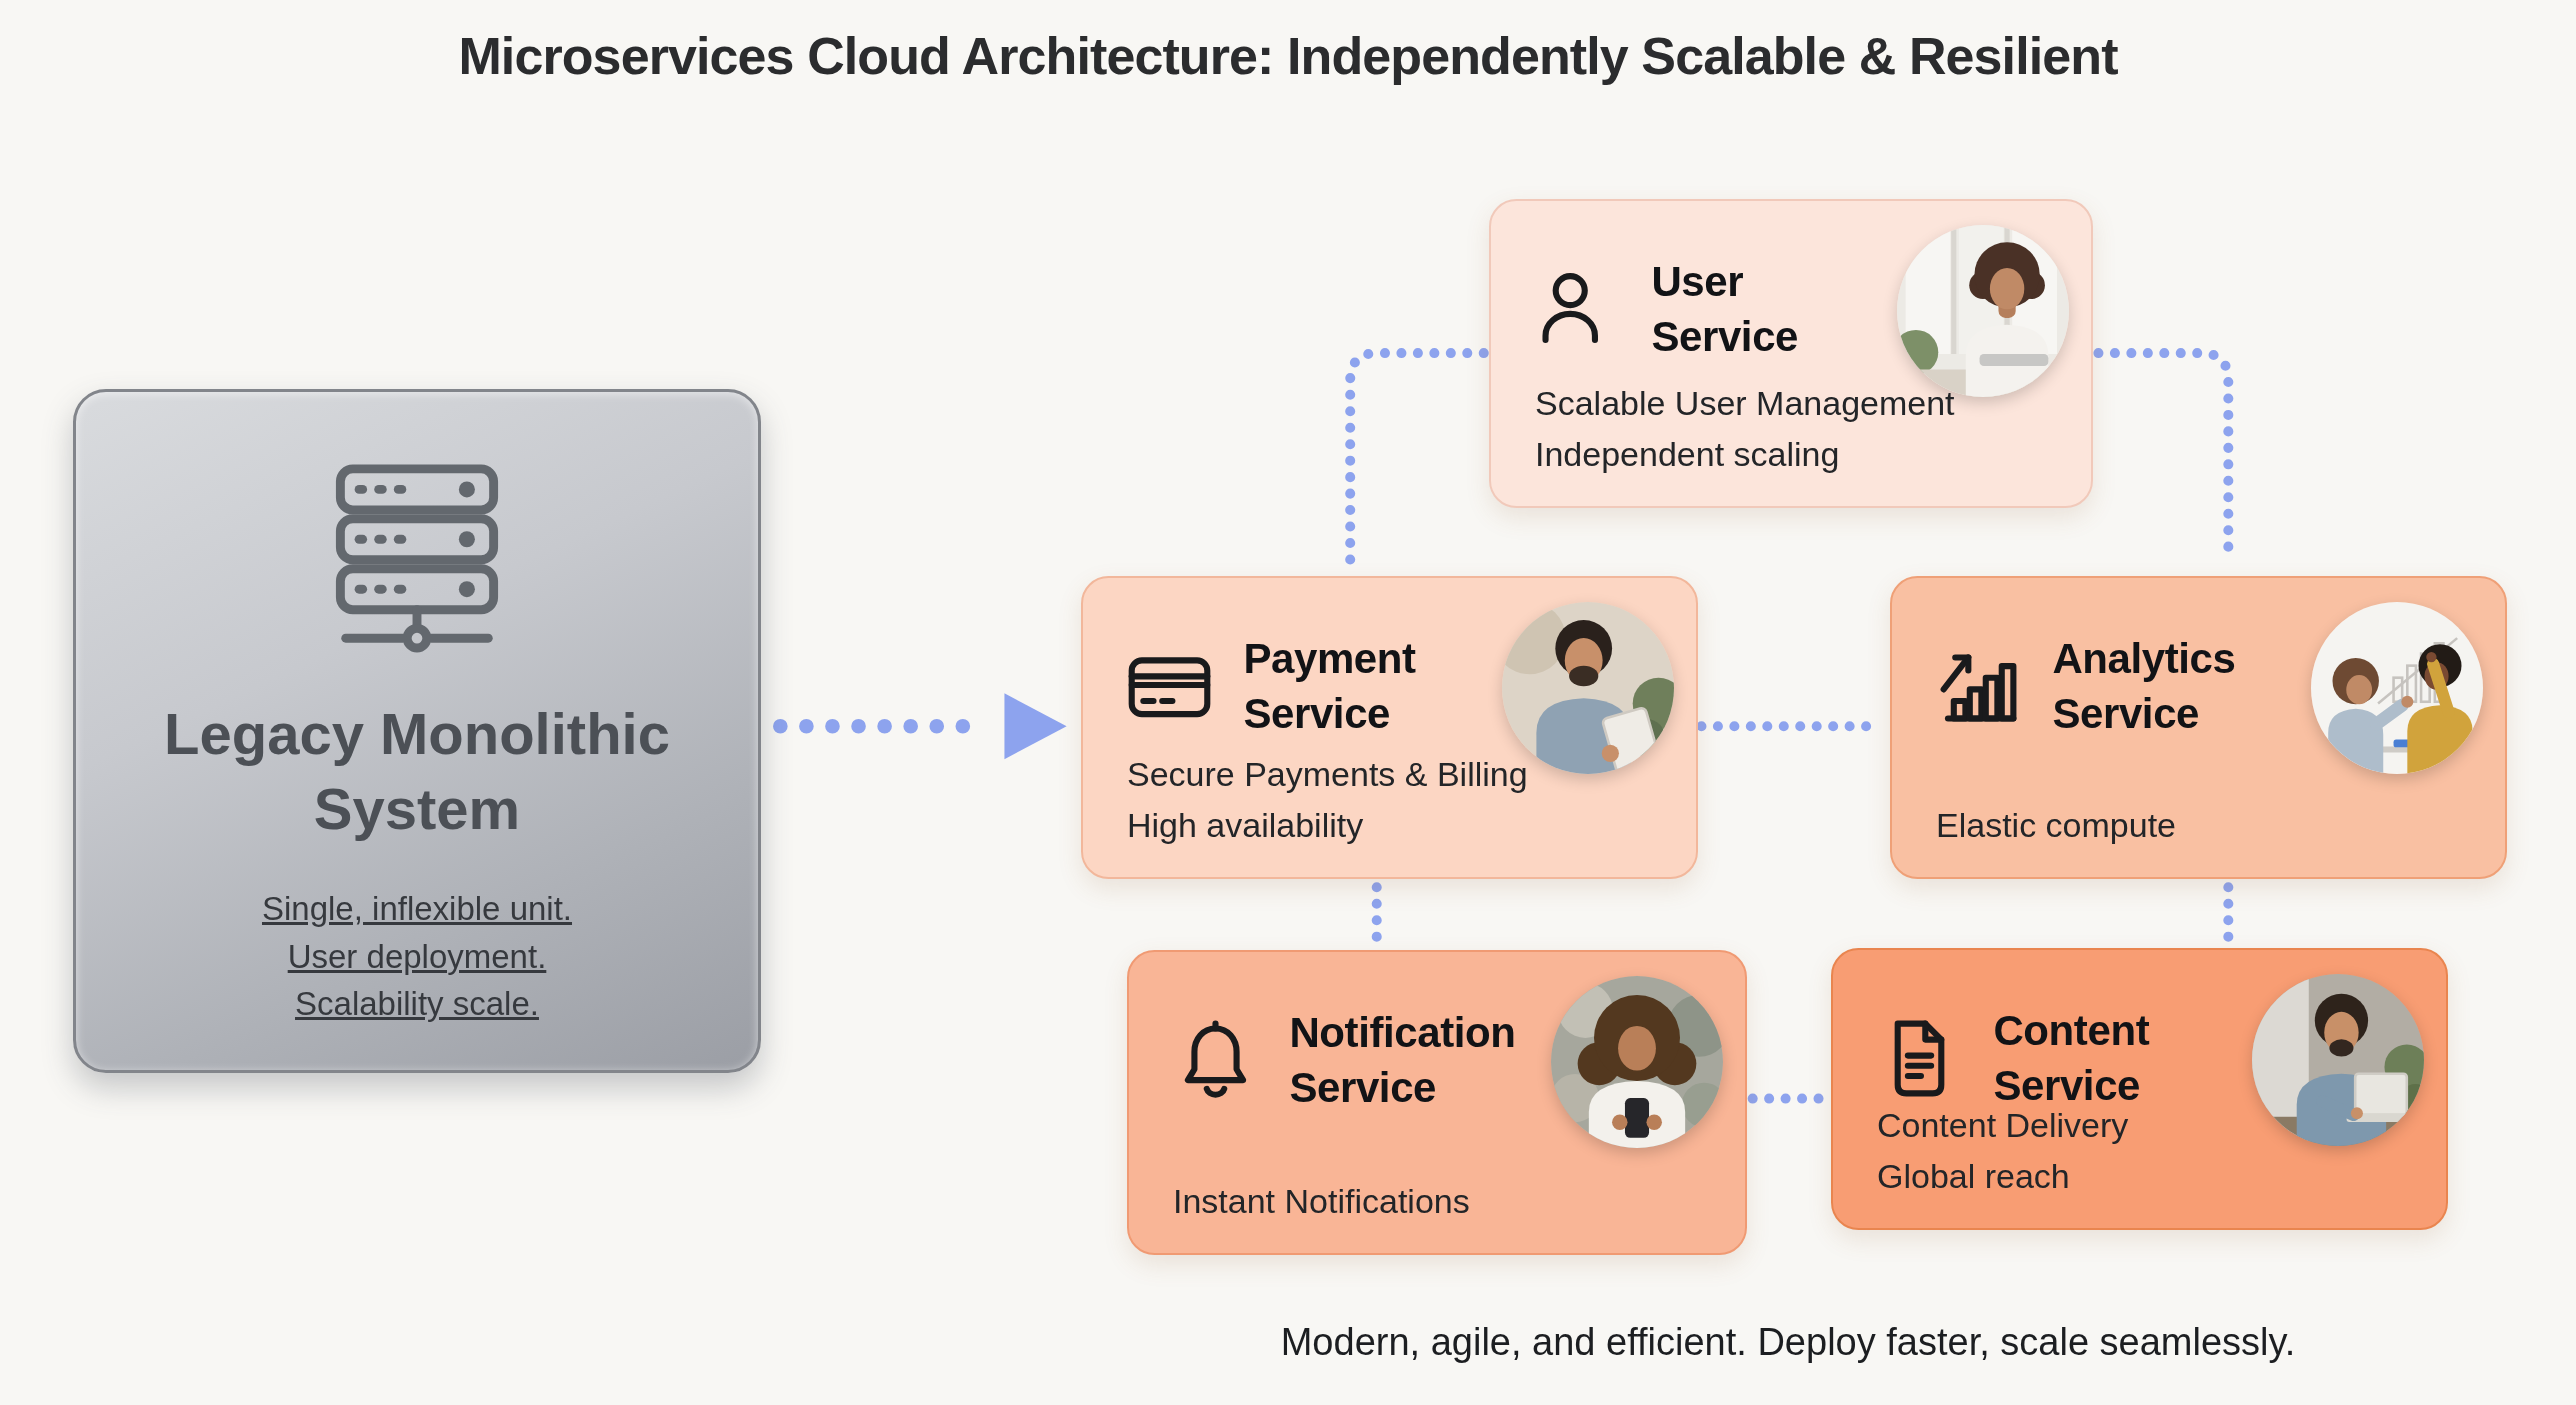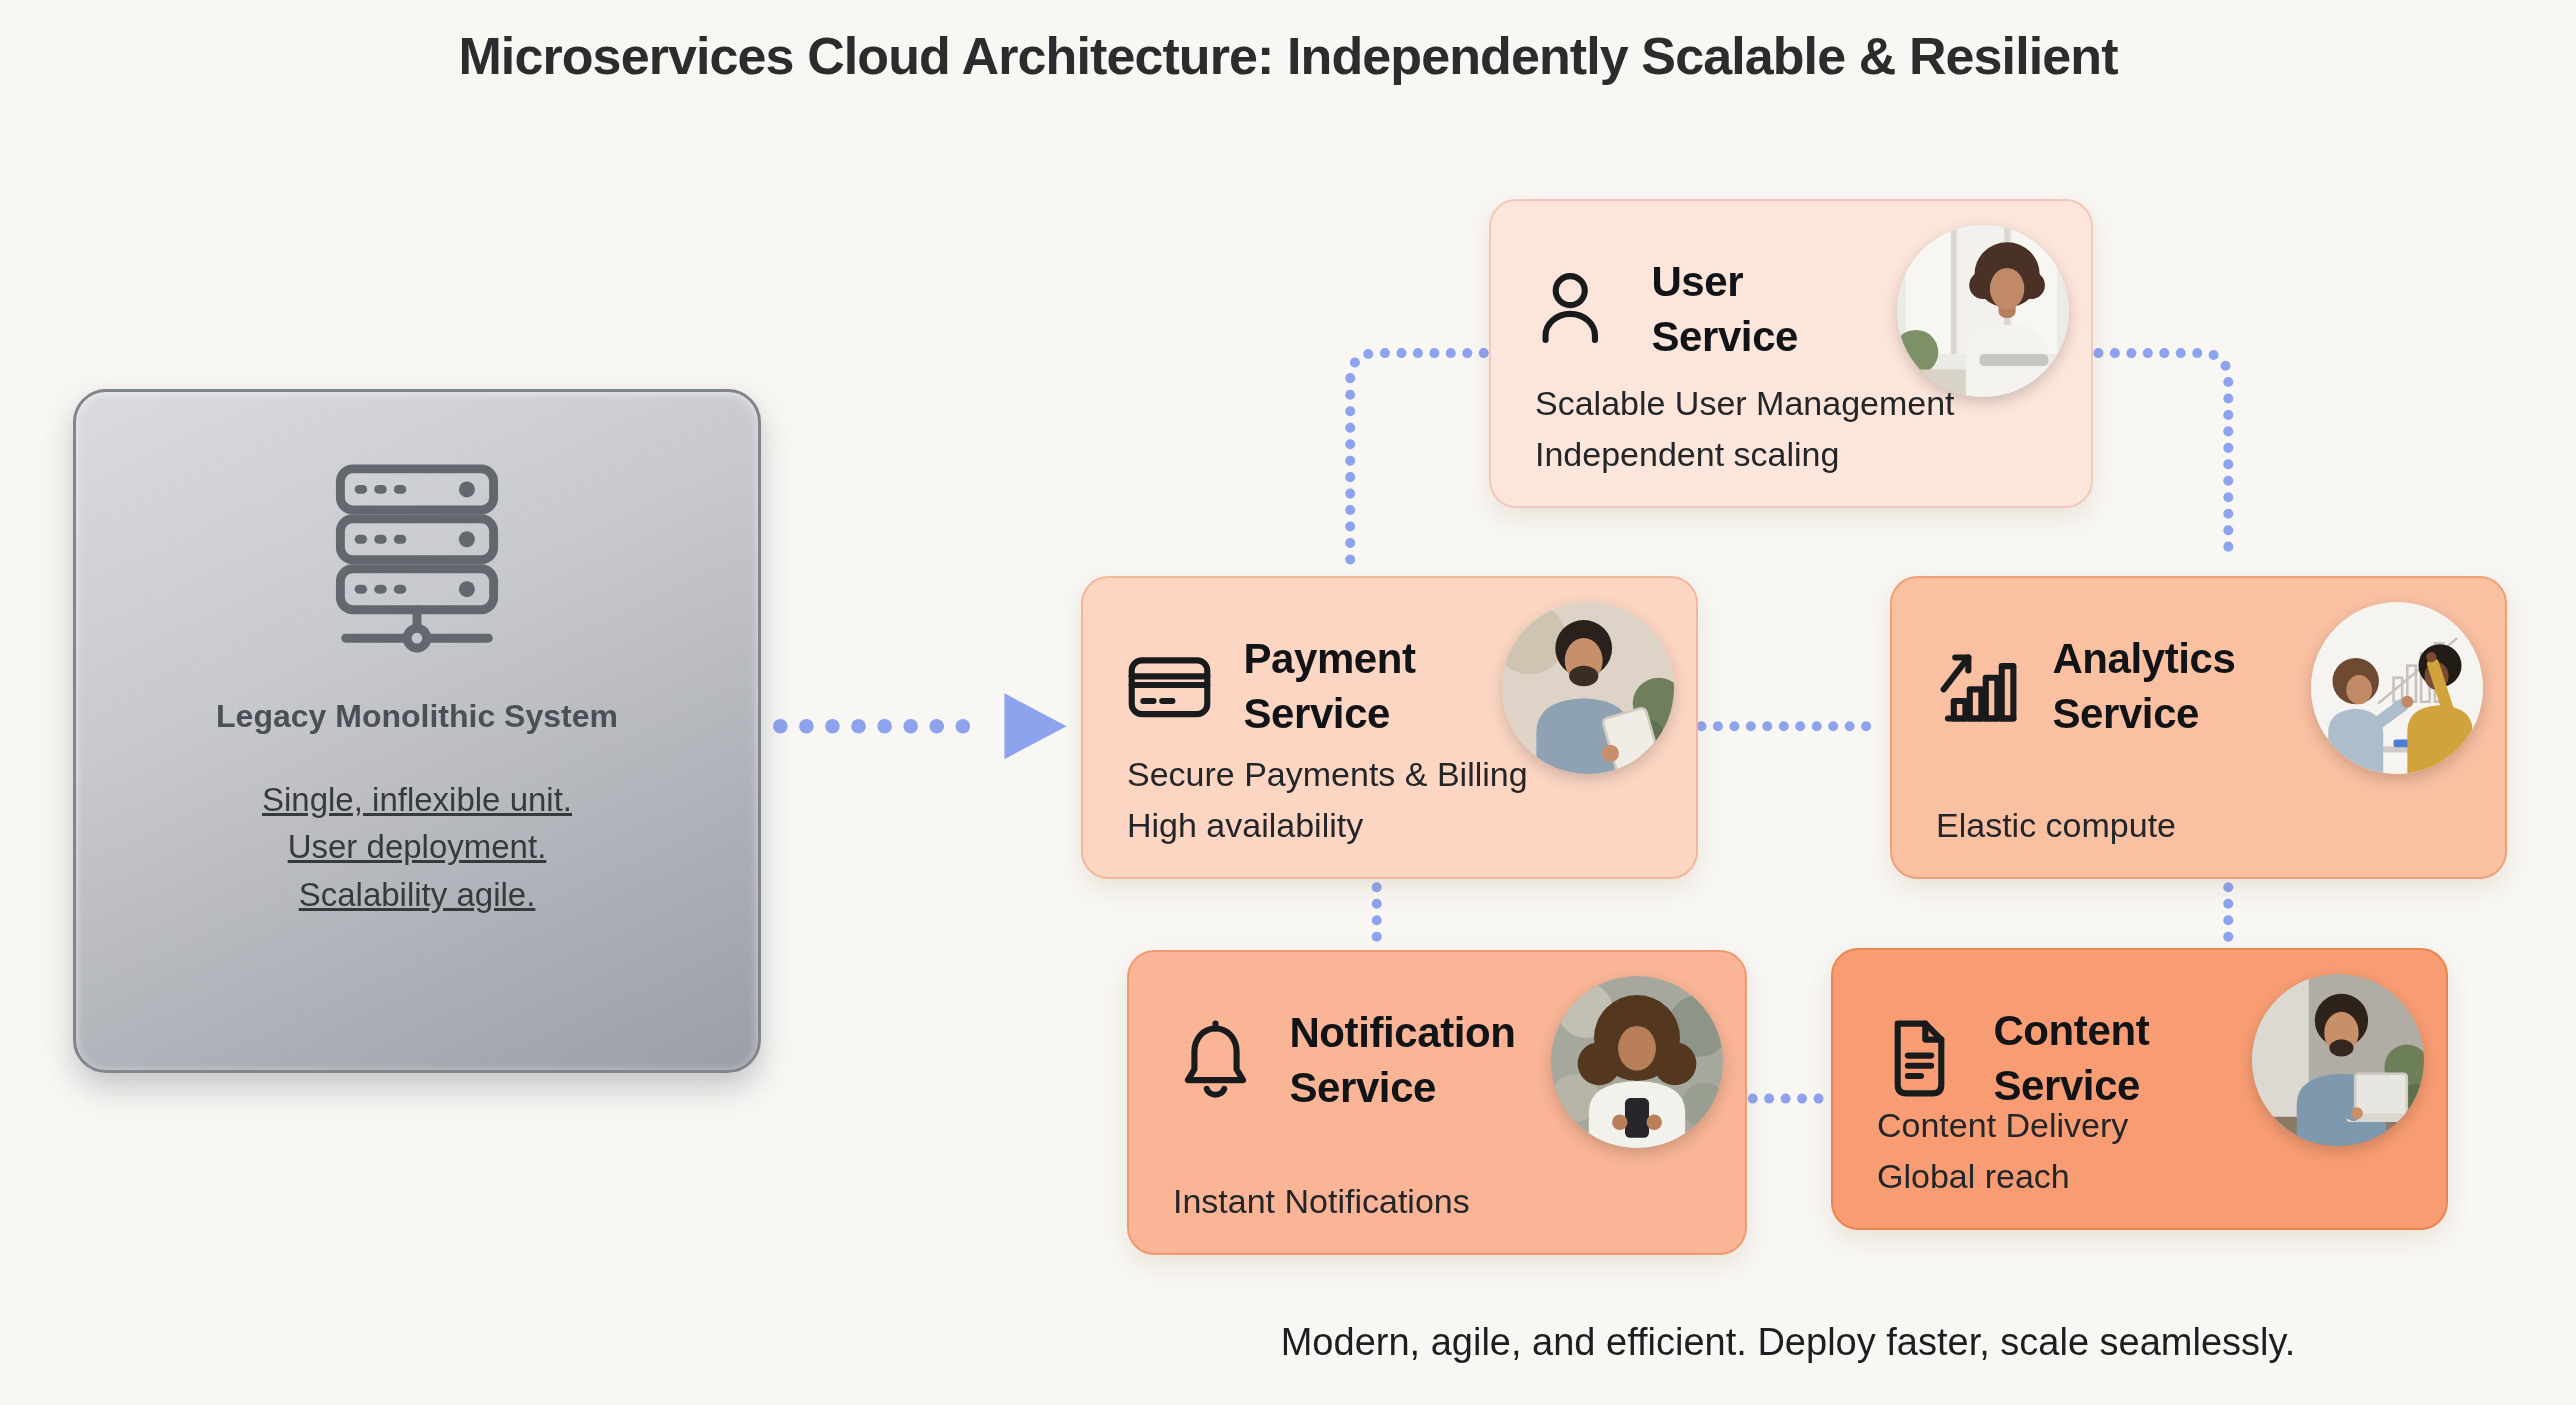--- a/index.html
+++ b/index.html
@@ -20,21 +20,21 @@
 
   
   .legacy{
     position:absolute;left:73px;top:389px;width:688px;height:684px;
     border-radius:33px;border:3.7px solid #82858b;
     background:linear-gradient(155deg,#d9dbde 0%,#c7c9ce 38%,#aeb1b7 72%,#9b9ea5 100%);
     box-shadow:inset 0 1.8px 9.1px rgba(255,255,255,.55), 0 14.6px 31px rgba(70,75,85,.28);
     text-align:center;box-sizing:border-box;
   }
   .legacy-icon{margin-top:68px;width:176px;height:196px;}
-  .legacy-title{margin-top:37px;font-size:32px;font-weight:700;color:#4c5056;line-height:1.3;}
+  .legacy-title{margin-top:37px;font-size:58px;font-weight:700;color:#4c5056;line-height:1.3;}
   .legacy-body{margin-top:38px;font-size:33px;color:#36393e;line-height:1.45;text-decoration:underline;}
 
   
   .overlay{position:absolute;left:0;top:0;}
   .dotline{stroke:#8da3ee;stroke-linecap:round;fill:none;}
   .dotline.small{stroke-width:11;stroke-dasharray:0 18;}
   .dotline.big{stroke-width:16;stroke-dasharray:0 28.5;}
   .arrowhead{fill:#8da3ee;}
 
   
@@ -107,21 +107,21 @@
         <rect x="13" y="70" width="7" height="5" rx="2.5"></rect>
           <rect x="24" y="70" width="7" height="5" rx="2.5"></rect>
           <rect x="35" y="70" width="7" height="5" rx="2.5"></rect>
           <circle cx="76" cy="72.5" r="4.5"></circle>
       </g>
     </svg>
     <div class="legacy-title">Legacy Monolithic System</div>
     <div class="legacy-body">
       <div>Single, inflexible unit.</div>
       <div>User deployment.</div>
-      <div>Scalability agile.</div>
+      <div>Scalability scale.</div>
     </div>
   </div>
 
   <div class="card card-user">
     <div class="hdr">
       <svg class="svc-icon" viewBox="0 0 64 64">
         <circle cx="27" cy="19" r="10"></circle>
         <path d="M10 53 V50 a17 15 0 0 1 34 0 V53"></path>
       </svg>
       <div class="svc-name">

